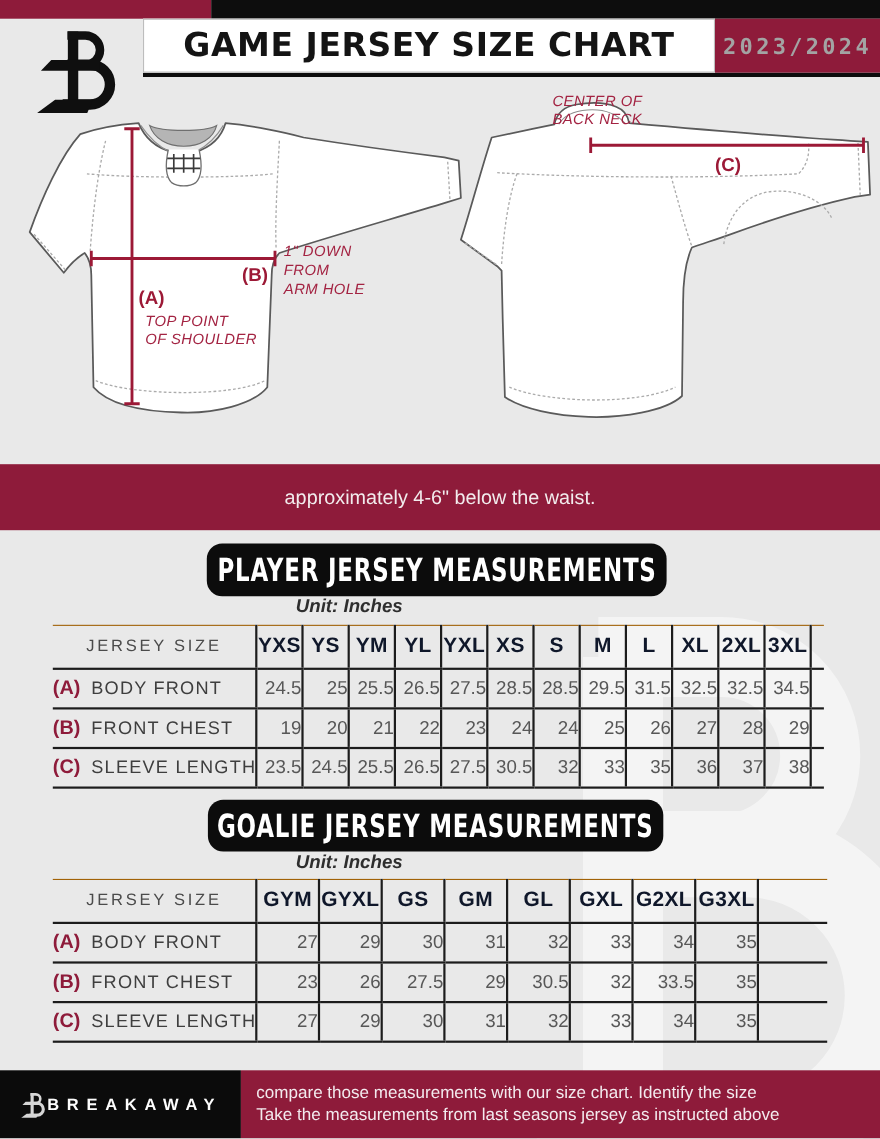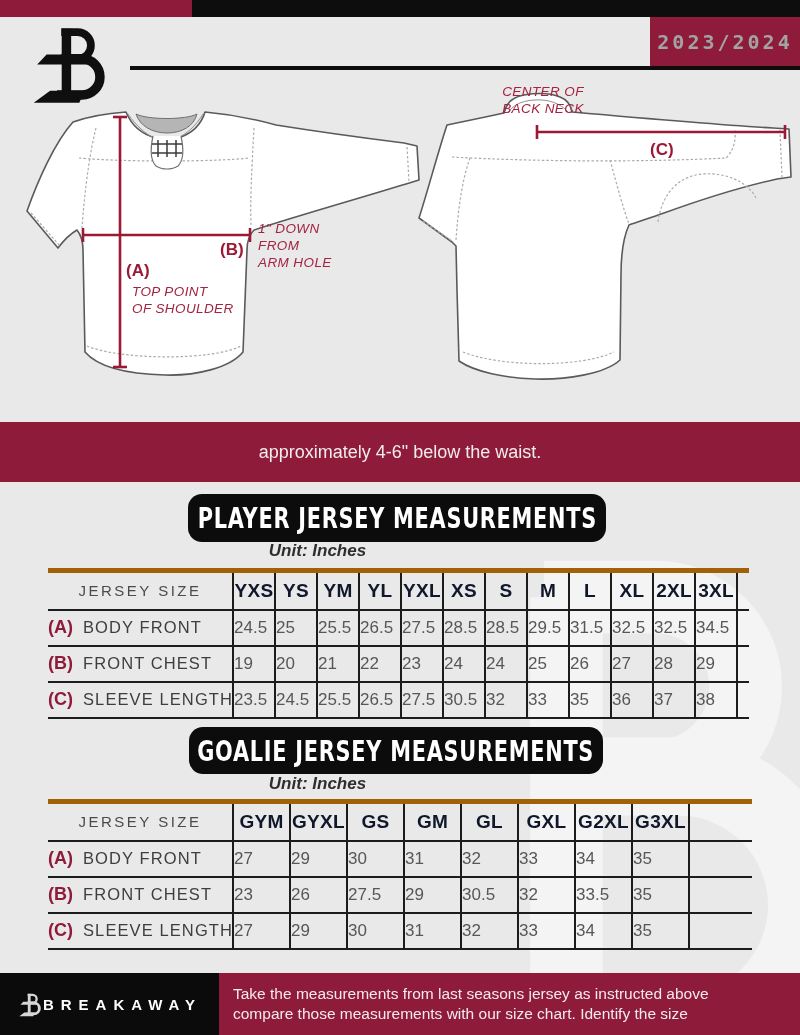--- a/index.html
+++ b/index.html
@@ -37,30 +37,30 @@
   .section-pill span{display:inline-block;color:#ffffff;font-family:"DejaVu Sans",sans-serif;font-weight:700;
                      font-size:29px;letter-spacing:1px;white-space:nowrap;transform:scaleX(.72);}
   .pill-player{left:188px;top:494px;width:418px;height:48px;}
   .pill-goalie{left:189px;top:727px;width:414px;height:47px;}
   .unit-line{left:0;width:635px;text-align:center;font-style:italic;font-weight:700;font-size:17px;color:#2e2e2e;z-index:2;}
   .unit-player{top:541px;}
   .unit-goalie{top:774px;}
 
   
   .size-table{position:absolute;left:48px;border-collapse:collapse;table-layout:fixed;z-index:2;
-              border-top:5px solid #a16207;}
+              border-top:1px solid #a16207;}
   .tbl-player{top:568px;}
   .tbl-goalie{top:799px;}
   .size-table tr{height:36px;}
   .size-table thead tr{height:39px;}
   .size-table td,.size-table th{padding:0;border-bottom:2.5px solid #1c1c1c;vertical-align:middle;background:transparent;}
   .size-table .v{border-left:2px solid #1c1c1c;}
   .head-label{font-weight:500;font-size:15px;letter-spacing:2.5px;color:#4b4b4b;text-align:center;}
   .head-size{font-weight:600;font-size:19px;color:#0f172a;text-align:center;letter-spacing:.3px;}
-  .cell-num{font-weight:500;font-size:17px;color:#575757;text-align:left;}
+  .cell-num{font-weight:500;font-size:17px;color:#575757;text-align:right;}
   .cell-label{text-align:left;padding-left:23px;white-space:nowrap;}
   .row-key{color:#8e1b3a;font-weight:800;font-size:18px;margin-right:10px;}
   .row-label{color:#3e3e3e;font-weight:500;font-size:16.5px;letter-spacing:1.1px;}
 
   
   .watermark{left:320px;top:530px;width:560px;height:560px;z-index:0;opacity:.5;}
 
   
   .footer{left:0;top:973px;width:800px;height:62px;display:flex;z-index:4;}
   .footer-black{width:219px;background:#0b0b0b;display:flex;align-items:center;justify-content:center;}
@@ -77,20 +77,23 @@
     <g fill="none" stroke="#ffffff">
       <path d="M40 12 H60 A16 16 0 0 1 60 44 H40" stroke-width="13"></path>
       <path d="M40 44 H64 A23 23 0 0 1 64 90 H30" stroke-width="14"></path>
       <path d="M44 12 V90" stroke-width="13"></path>
     </g>
   </svg>
 
   <div class="abs strip-maroon"></div>
   <div class="abs strip-black"></div>
   <div class="abs title-underline"></div>
+  <div class="abs title-bar">
+    <h1>GAME JERSEY SIZE CHART</h1>
+  </div>
   <div class="abs season-badge">
     <span>2023/2024</span>
   </div>
   <svg class="abs logo-top" width="86" height="88" viewBox="0 0 100 100">
     <g stroke="#0f0f0f" fill="none" stroke-linecap="butt">
       <path d="M47 9 V82" stroke-width="11"></path>
       <path d="M41 13 H60 A15.5 15.5 0 0 1 60 44 H41" stroke-width="9"></path>
       <path d="M41 44 H65 A21 21 0 0 1 65 86 H36" stroke-width="11"></path>
     </g>
     <polygon points="75,39 24,39 13,50.5 75,50.5" fill="#0f0f0f"></polygon>
@@ -328,18 +331,18 @@
           <path d="M47 9 V82" stroke-width="11"></path>
           <path d="M41 13 H60 A15.5 15.5 0 0 1 60 44 H41" stroke-width="9"></path>
           <path d="M41 44 H65 A21 21 0 0 1 65 86 H36" stroke-width="11"></path>
         </g>
         <polygon points="75,39 24,39 13,50.5 75,50.5" fill="#d6d6d6"></polygon>
         <polygon points="68,81 28,81 9,95 62,95" fill="#d6d6d6"></polygon>
       </svg>
       <span class="brand-text">BREAKAWAY</span>
     </div>
     <div class="footer-maroon">
+      <div>compare those measurements  with our size chart. Identify the size</div>
       <div>Take the measurements from last seasons jersey as instructed above</div>
-      <div>compare those measurements  with our size chart. Identify the size</div>
     </div>
   </div>
 
 </div>
 
 </body></html>

